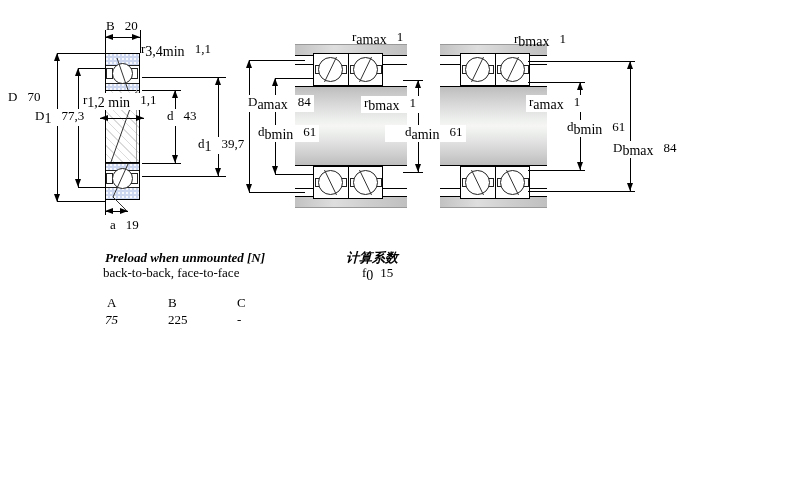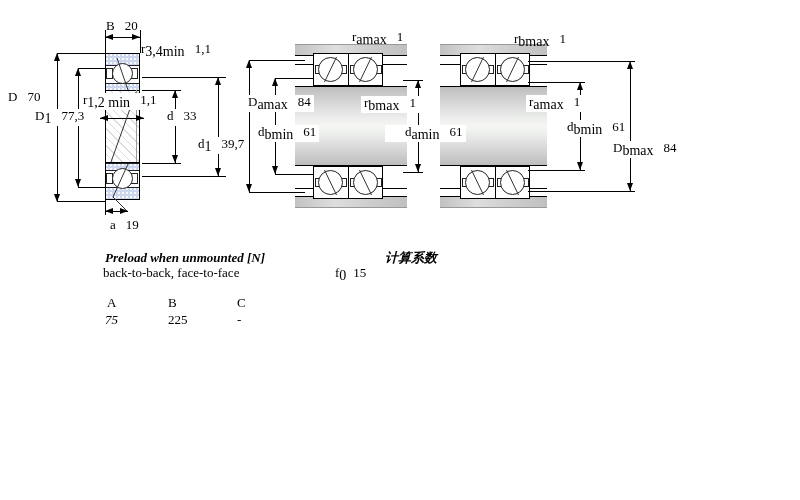--- a/index.html
+++ b/index.html
@@ -92,21 +92,21 @@
     <div class="vline" style="left:78px;top:68px;height:119px;"></div>
     <div class="tu" style="left:75px;top:68px;"></div>
     <div class="td" style="left:75px;top:179px;"></div>
     <span class="dimlabel wbg" style="left:32px;top:109px;"><span>D</span><span class="sub">1</span><span class="val">77,3</span></span>
 
     <div class="hline" style="left:142px;top:90px;width:39px;"></div>
     <div class="hline" style="left:142px;top:163px;width:39px;"></div>
     <div class="vline" style="left:175px;top:90px;height:73px;"></div>
     <div class="tu" style="left:172px;top:90px;"></div>
     <div class="td" style="left:172px;top:155px;"></div>
-    <span class="dimlabel wbg" style="left:164px;top:109px;"><span>d</span><span class="sub"></span><span class="val">33</span></span>
+    <span class="dimlabel wbg" style="left:164px;top:109px;"><span>d</span><span class="sub"></span><span class="val">43</span></span>
 
     <div class="hline" style="left:142px;top:77px;width:84px;"></div>
     <div class="hline" style="left:142px;top:176px;width:84px;"></div>
     <div class="vline" style="left:218px;top:77px;height:99px;"></div>
     <div class="tu" style="left:215px;top:77px;"></div>
     <div class="td" style="left:215px;top:168px;"></div>
     <span class="dimlabel wbg" style="left:195px;top:137px;"><span>d</span><span class="sub">1</span><span class="val">39,7</span></span>
   </div>
 
   <div>
@@ -224,17 +224,17 @@
     <span class="txt" style="left:103px;top:265px;">back-to-back, face-to-face</span>
     <span class="txt" style="left:107px;top:295px;">A</span>
     <span class="txt" style="left:168px;top:295px;">B</span>
     <span class="txt" style="left:237px;top:295px;">C</span>
     <span class="txt" style="left:105px;top:312px;font-style:italic;">75</span>
     <span class="txt" style="left:168px;top:312px;">225</span>
     <span class="txt" style="left:237px;top:312px;">-</span>
   </div>
 
   <div>
-    <span class="txt bold" style="left:346px;top:250px;margin-left:39px;">计算系数</span>
-    <span class="dimlabel" style="left:335px;top:266px;"><span>f</span><span class="sub">0</span><span class="val" style="padding-left:7px;">15</span></span>
+    <span class="txt bold" style="left:346px;top:250px;">计算系数</span>
+    <span class="dimlabel" style="left:362px;top:266px;"><span>f</span><span class="sub">0</span><span class="val" style="padding-left:7px;">15</span></span>
   </div>
 
 </div>
 
 </body></html>

